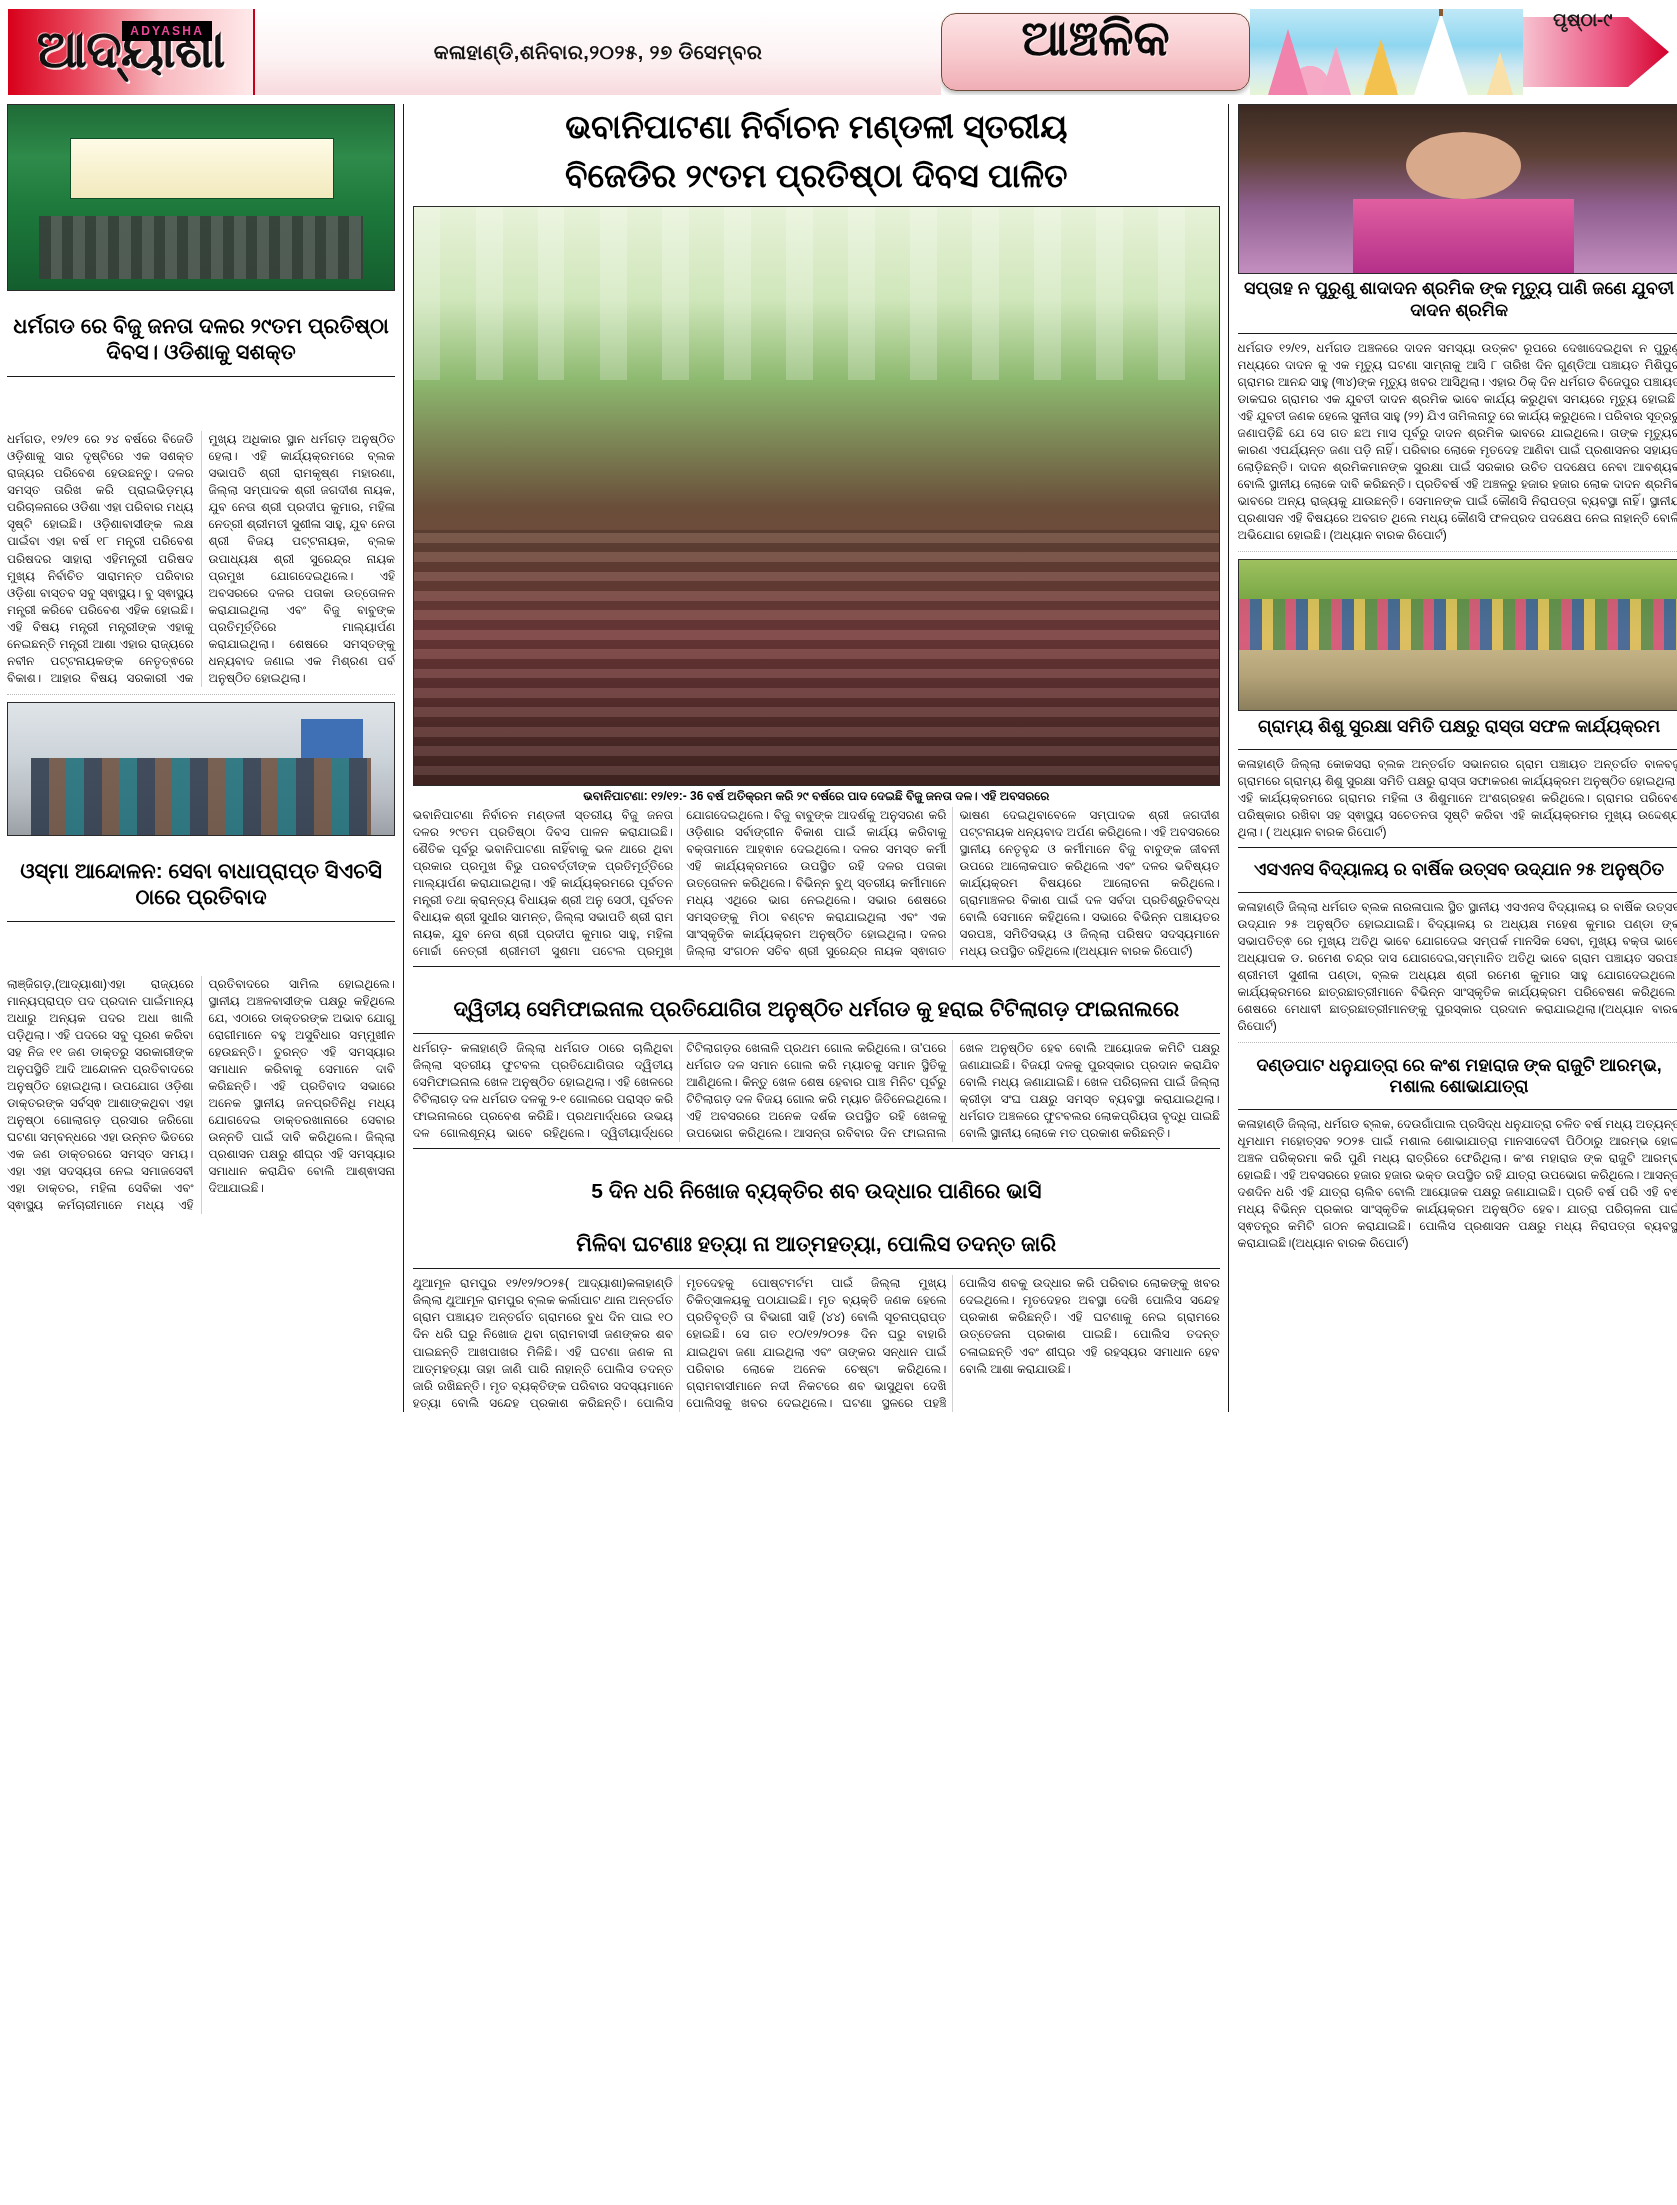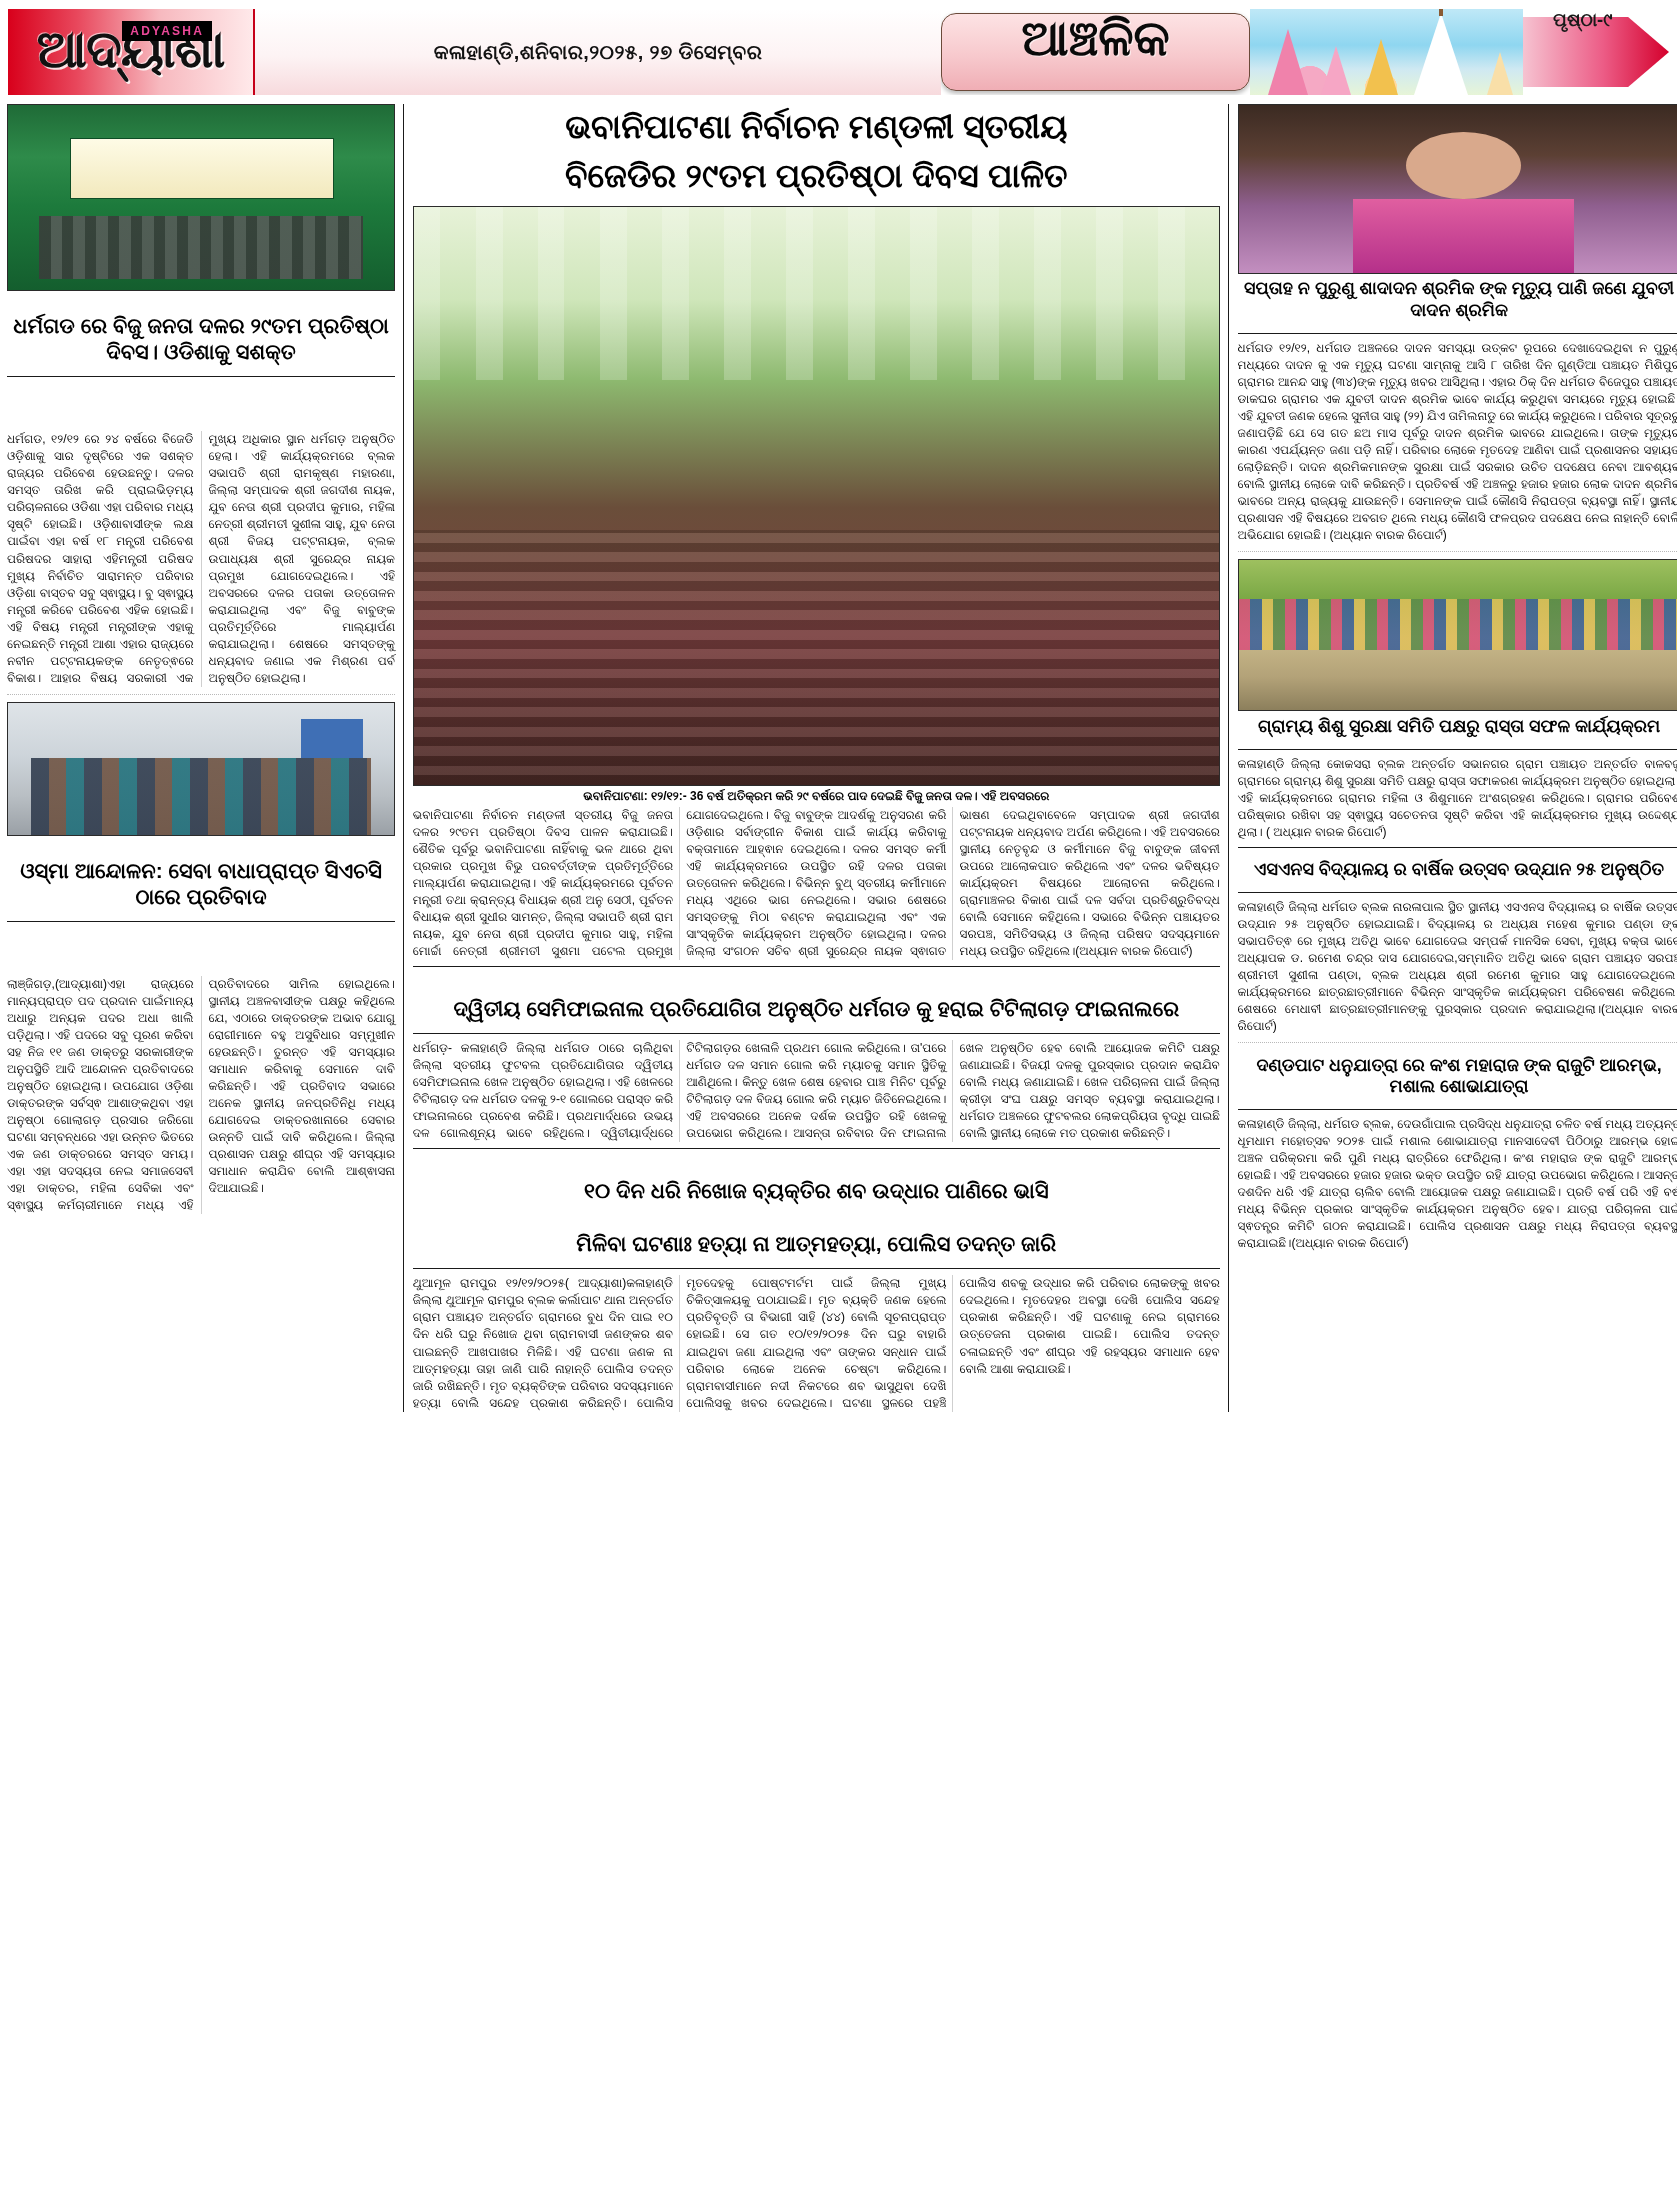--- a/index.html
+++ b/index.html
@@ -322,21 +322,21 @@
       <div class="rule-solid"></div>
 
       <div class="hl md">ଦ୍ୱିତୀୟ ସେମିଫାଇନାଲ ପ୍ରତିଯୋଗିତା ଅନୁଷ୍ଠିତ ଧର୍ମଗଡ କୁ ହରାଇ ଟିଟିଲାଗଡ଼ ଫାଇନାଲରେ</div>
 
       <div class="rule-solid"></div>
 
       <div class="body-text col3-cols">ଧର୍ମଗଡ଼- କଳାହାଣ୍ଡି ଜିଲ୍ଲା ଧର୍ମଗଡ ଠାରେ ଚାଲିଥିବା ଜିଲ୍ଲା ସ୍ତରୀୟ ଫୁଟବଲ ପ୍ରତିଯୋଗିତାର ଦ୍ୱିତୀୟ ସେମିଫାଇନାଲ ଖେଳ ଅନୁଷ୍ଠିତ ହୋଇଥିଲା। ଏହି ଖେଳରେ ଟିଟିଲାଗଡ଼ ଦଳ ଧର୍ମଗଡ ଦଳକୁ ୨-୧ ଗୋଲରେ ପରାସ୍ତ କରି ଫାଇନାଲରେ ପ୍ରବେଶ କରିଛି। ପ୍ରଥମାର୍ଦ୍ଧରେ ଉଭୟ ଦଳ ଗୋଲଶୂନ୍ୟ ଭାବେ ରହିଥିଲେ। ଦ୍ୱିତୀୟାର୍ଦ୍ଧରେ ଟିଟିଲାଗଡ଼ର ଖେଳାଳି ପ୍ରଥମ ଗୋଲ କରିଥିଲେ। ତା'ପରେ ଧର୍ମଗଡ ଦଳ ସମାନ ଗୋଲ କରି ମ୍ୟାଚକୁ ସମାନ ସ୍ଥିତିକୁ ଆଣିଥିଲେ। କିନ୍ତୁ ଖେଳ ଶେଷ ହେବାର ପାଞ୍ଚ ମିନିଟ ପୂର୍ବରୁ ଟିଟିଲାଗଡ଼ ଦଳ ବିଜୟ ଗୋଲ କରି ମ୍ୟାଚ ଜିତିନେଇଥିଲେ। ଏହି ଅବସରରେ ଅନେକ ଦର୍ଶକ ଉପସ୍ଥିତ ରହି ଖେଳକୁ ଉପଭୋଗ କରିଥିଲେ। ଆସନ୍ତା ରବିବାର ଦିନ ଫାଇନାଲ ଖେଳ ଅନୁଷ୍ଠିତ ହେବ ବୋଲି ଆୟୋଜକ କମିଟି ପକ୍ଷରୁ ଜଣାଯାଇଛି। ବିଜୟୀ ଦଳକୁ ପୁରସ୍କାର ପ୍ରଦାନ କରାଯିବ ବୋଲି ମଧ୍ୟ ଜଣାଯାଇଛି। ଖେଳ ପରିଚାଳନା ପାଇଁ ଜିଲ୍ଲା କ୍ରୀଡ଼ା ସଂଘ ପକ୍ଷରୁ ସମସ୍ତ ବ୍ୟବସ୍ଥା କରାଯାଇଥିଲା। ଧର୍ମଗଡ ଅଞ୍ଚଳରେ ଫୁଟବଲର ଲୋକପ୍ରିୟତା ବୃଦ୍ଧି ପାଇଛି ବୋଲି ସ୍ଥାନୀୟ ଲୋକେ ମତ ପ୍ରକାଶ କରିଛନ୍ତି।</div>
 
       <div class="rule-solid"></div>
 
-      <div class="hl md">୧୦ ଦିନ ଧରି ନିଖୋଜ ବ୍ୟକ୍ତିର ଶବ ଉଦ୍ଧାର ପାଣିରେ ଭାସି</div>
+      <div class="hl md">5 ଦିନ ଧରି ନିଖୋଜ ବ୍ୟକ୍ତିର ଶବ ଉଦ୍ଧାର ପାଣିରେ ଭାସି</div>
       <div class="hl md">ମିଳିବା ଘଟଣାଃ ହତ୍ୟା ନା ଆତ୍ମହତ୍ୟା, ପୋଲିସ ତଦନ୍ତ ଜାରି</div>
 
       <div class="rule-solid"></div>
 
       <div class="body-text col3-cols">ଥୁଆମୂଳ ରାମପୁର ୧୨/୧୨/୨୦୨୫( ଆଦ୍ୟାଶା)କଳାହାଣ୍ଡି ଜିଲ୍ଲା ଥୁଆମୂଳ ରାମପୁର ବ୍ଲକ କର୍ଲାପାଟ ଥାନା ଅନ୍ତର୍ଗତ ଗ୍ରାମ ପଞ୍ଚାୟତ ଅନ୍ତର୍ଗତ ଗ୍ରାମରେ ବୁଧ ଦିନ ପାଇ ୧୦ ଦିନ ଧରି ଘରୁ ନିଖୋଜ ଥିବା ଗ୍ରାମବାସୀ ଜଣଙ୍କର ଶବ ପାଇଛନ୍ତି ଆଖପାଖର ମିଳିଛି। ଏହି ଘଟଣା ଜଣକ ନା ଆତ୍ମହତ୍ୟା ତାହା ଜାଣି ପାରି ନାହାନ୍ତି ପୋଲିସ ତଦନ୍ତ ଜାରି ରଖିଛନ୍ତି। ମୃତ ବ୍ୟକ୍ତିଙ୍କ ପରିବାର ସଦସ୍ୟମାନେ ହତ୍ୟା ବୋଲି ସନ୍ଦେହ ପ୍ରକାଶ କରିଛନ୍ତି। ପୋଲିସ ମୃତଦେହକୁ ପୋଷ୍ଟମର୍ଟମ ପାଇଁ ଜିଲ୍ଲା ମୁଖ୍ୟ ଚିକିତ୍ସାଳୟକୁ ପଠାଯାଇଛି। ମୃତ ବ୍ୟକ୍ତି ଜଣକ ହେଲେ ପ୍ରତିବୃତ୍ତି ତା ବିଭାଗୀ ସାହି (୪୪) ବୋଲି ସୂଚନାପ୍ରାପ୍ତ ହୋଇଛି। ସେ ଗତ ୧୦/୧୨/୨୦୨୫ ଦିନ ଘରୁ ବାହାରି ଯାଇଥିବା ଜଣା ଯାଇଥିଲା ଏବଂ ତାଙ୍କର ସନ୍ଧାନ ପାଇଁ ପରିବାର ଲୋକେ ଅନେକ ଚେଷ୍ଟା କରିଥିଲେ। ଗ୍ରାମବାସୀମାନେ ନଦୀ ନିକଟରେ ଶବ ଭାସୁଥିବା ଦେଖି ପୋଲିସକୁ ଖବର ଦେଇଥିଲେ। ଘଟଣା ସ୍ଥଳରେ ପହଞ୍ଚି ପୋଲିସ ଶବକୁ ଉଦ୍ଧାର କରି ପରିବାର ଲୋକଙ୍କୁ ଖବର ଦେଇଥିଲେ। ମୃତଦେହର ଅବସ୍ଥା ଦେଖି ପୋଲିସ ସନ୍ଦେହ ପ୍ରକାଶ କରିଛନ୍ତି। ଏହି ଘଟଣାକୁ ନେଇ ଗ୍ରାମରେ ଉତ୍ତେଜନା ପ୍ରକାଶ ପାଇଛି। ପୋଲିସ ତଦନ୍ତ ଚଳାଇଛନ୍ତି ଏବଂ ଶୀଘ୍ର ଏହି ରହସ୍ୟର ସମାଧାନ ହେବ ବୋଲି ଆଶା କରାଯାଉଛି।</div>
     </div>
 
     <div class="col">
 
       <div class="photo">

